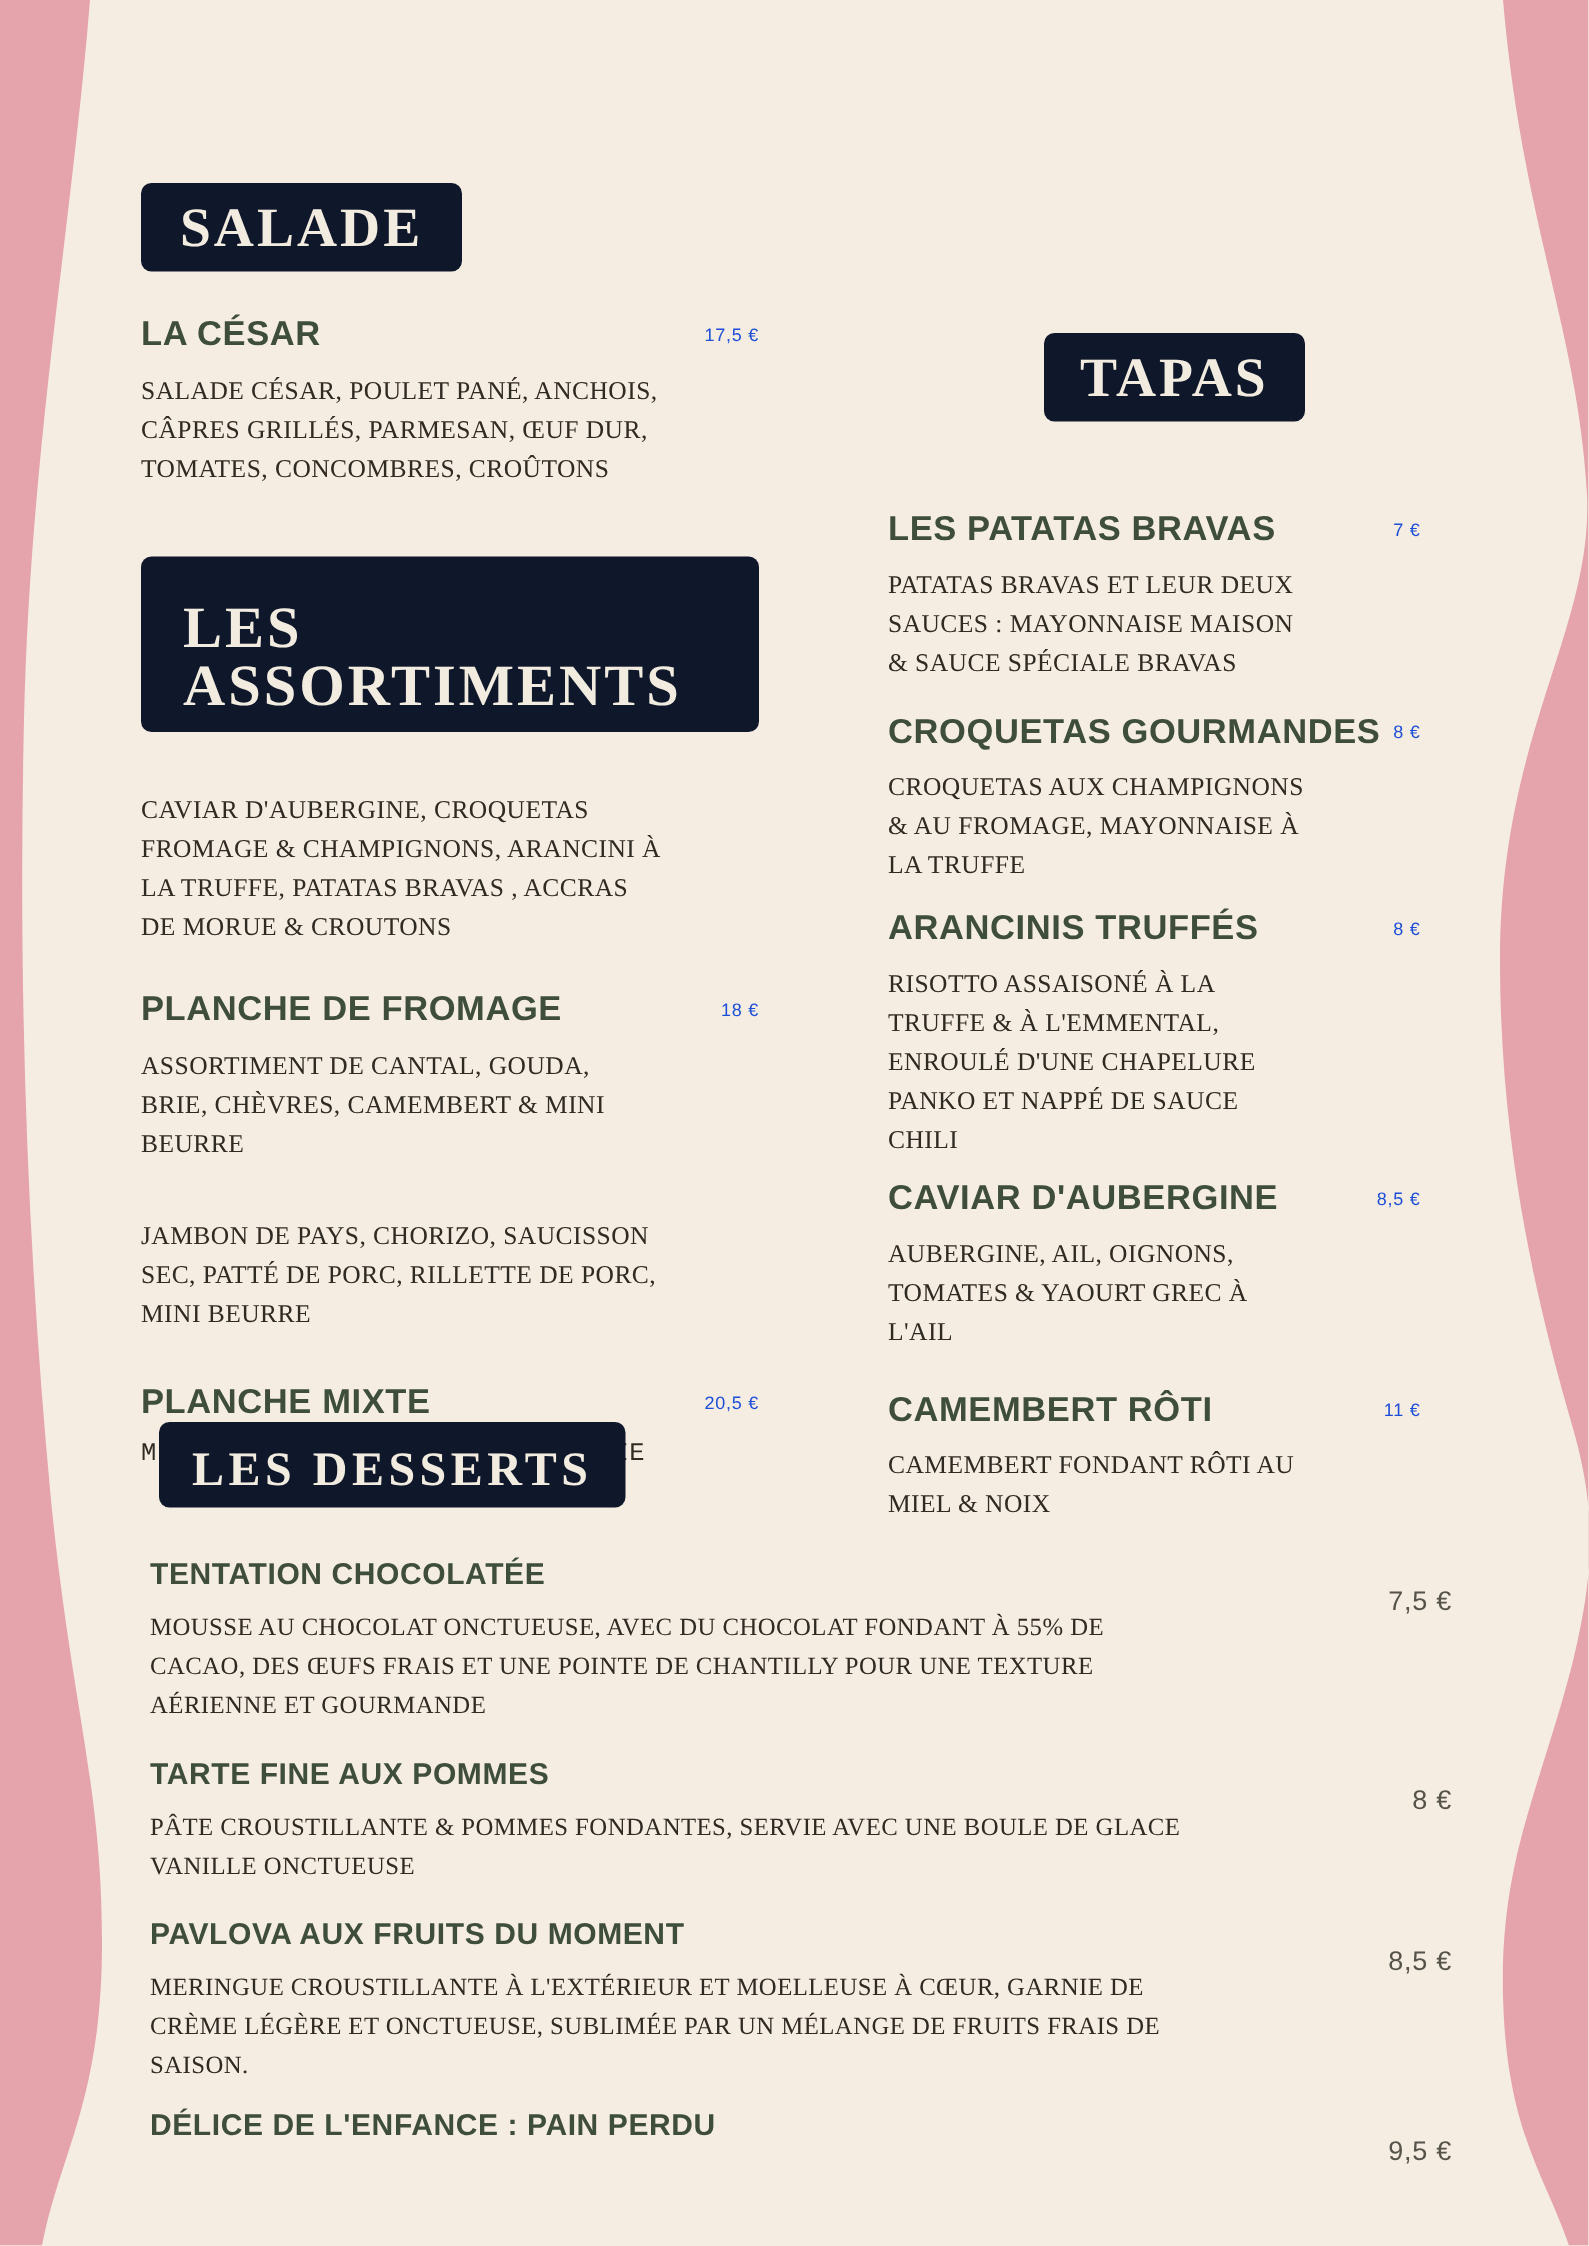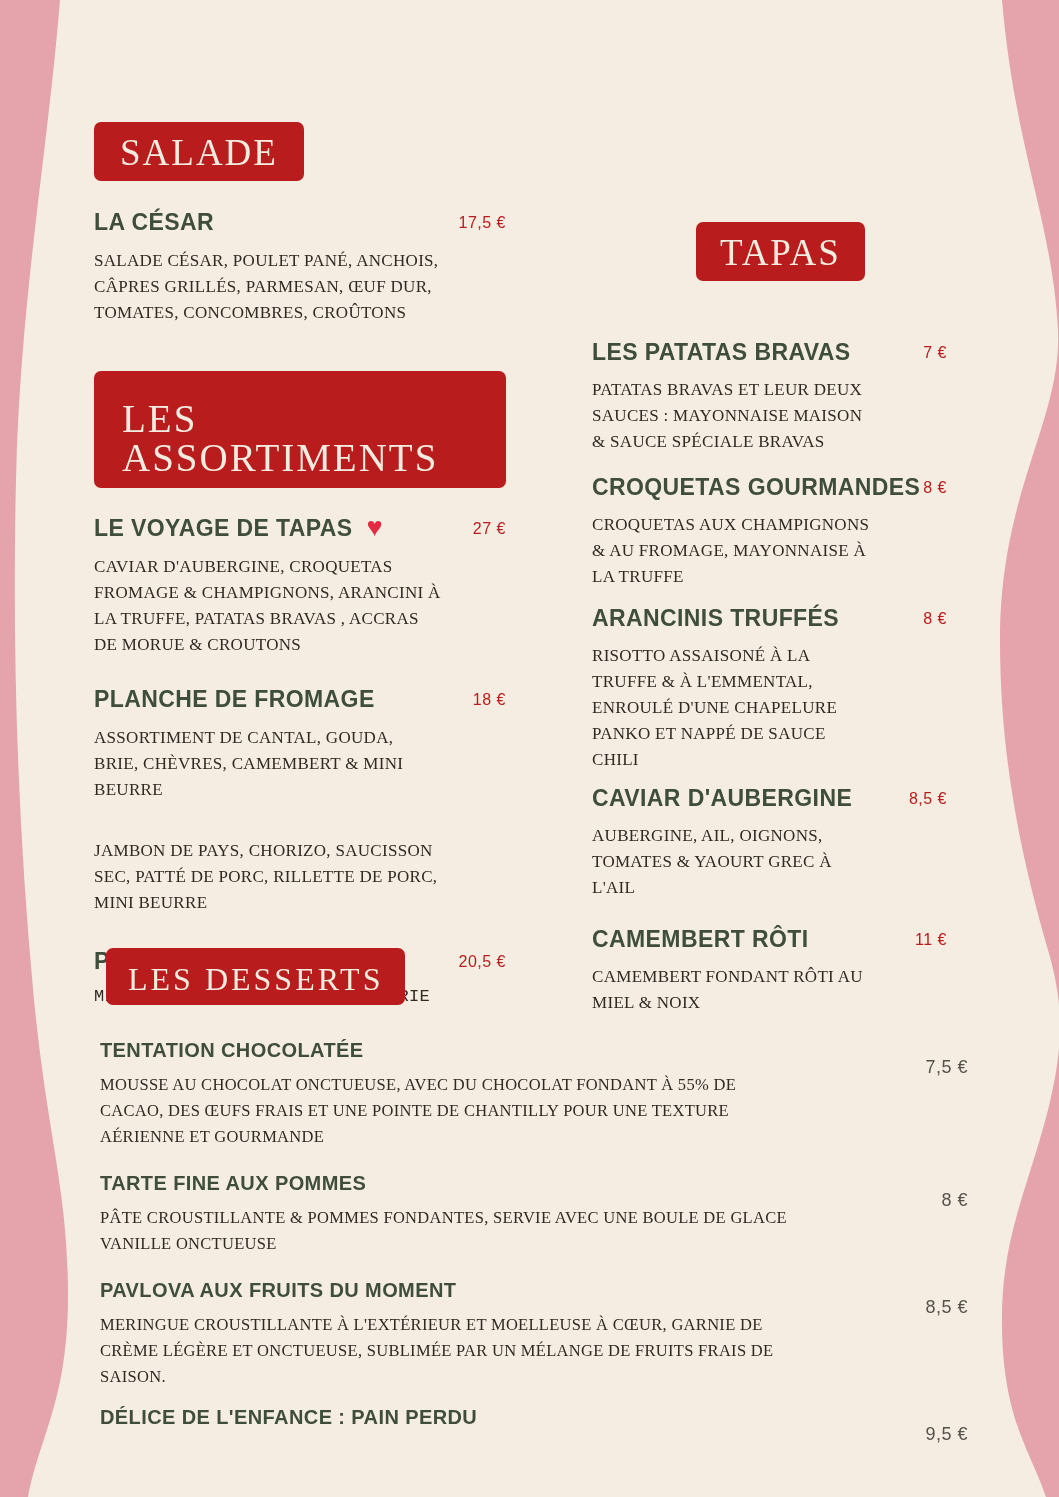--- a/index.html
+++ b/index.html
@@ -5,42 +5,42 @@
   html,body{margin:0;padding:0;}
   body{
     width:1059px;height:1497px;position:relative;overflow:hidden;
     background:#f5ede2;
     font-family:"Liberation Sans",sans-serif;
   }
   .wave-layer{position:absolute;inset:0;width:1059px;height:1497px;pointer-events:none;}
 
   
   .badge{
-    display:inline-block;background:#b91c1c;color:#f2ece0;
-    font-family:"Liberation Serif",serif;font-weight:400;
+    display:inline-block;background:#0f172a;color:#f2ece0;
+    font-family:"Liberation Serif",serif;font-weight:700;
     border-radius:7px;letter-spacing:2px;line-height:1;
   }
   .badge-salade{font-size:37px;padding:12px 26px 10px;}
   .badge-assortiments{font-size:39px;padding:28px 28px 11px;}
   .badge-tapas{font-size:37px;padding:12px 24px 10px;}
   .badge-desserts{font-size:32px;padding:15px 22px 10px;letter-spacing:3px;}
 
   .col{position:absolute;}
   .col-left{left:94px;top:122px;width:412px;}
   .col-right{left:592px;top:222px;width:355px;}
   .col-desserts{left:100px;top:948px;width:868px;}
 
   .item{margin:0;}
   .item-head{display:flex;align-items:center;}
   .item-name{
     font-weight:bold;color:#3e4e3b;font-size:23px;letter-spacing:0.4px;
     white-space:nowrap;
   }
   .item-price{
-    margin-left:auto;color:#b91c1c;font-size:16px;letter-spacing:0.5px;white-space:nowrap;
+    margin-left:auto;color:#1d4ed8;font-size:12px;letter-spacing:0.5px;white-space:nowrap;
   }
   .heart{color:#e22c44;font-size:27px;line-height:1;margin-left:14px;margin-top:-3px;}
   .item-desc{
     font-family:"Liberation Serif",serif;color:#2f2a22;
     font-size:17px;line-height:26px;letter-spacing:0.3px;margin-top:12px;
   }
   .col-left .item-desc{max-width:348px;}
   .col-right .item-desc{max-width:280px;}
 
   
@@ -89,25 +89,20 @@
       <span class="item-price">17,5 €</span>
     </div>
     <div class="item-desc">SALADE CÉSAR, POULET PANÉ, ANCHOIS, CÂPRES GRILLÉS, PARMESAN, ŒUF DUR, TOMATES, CONCOMBRES, CROÛTONS</div>
   </div>
 
   <div>
     <span class="badge badge-assortiments">LES ASSORTIMENTS</span>
   </div>
 
   <div class="item item-voyage">
-    <div class="item-head">
-      <span class="item-name">LE VOYAGE DE TAPAS</span>
-      <span class="heart">♥</span>
-      <span class="item-price">27 €</span>
-    </div>
     <div class="item-desc">CAVIAR D'AUBERGINE, CROQUETAS FROMAGE &amp; CHAMPIGNONS, ARANCINI À LA TRUFFE, PATATAS BRAVAS , ACCRAS DE MORUE &amp; CROUTONS</div>
   </div>
 
   <div class="item item-fromage">
     <div class="item-head">
       <span class="item-name">PLANCHE DE FROMAGE</span>
       <span class="item-price">18 €</span>
     </div>
     <div class="item-desc">ASSORTIMENT DE CANTAL, GOUDA, BRIE, CHÈVRES, CAMEMBERT &amp; MINI BEURRE</div>
   </div>

